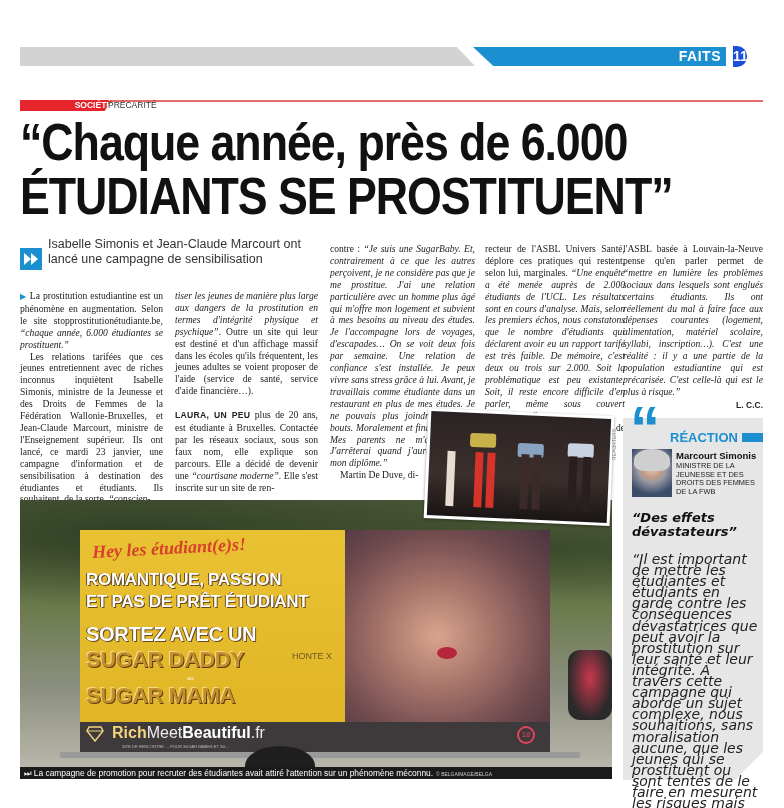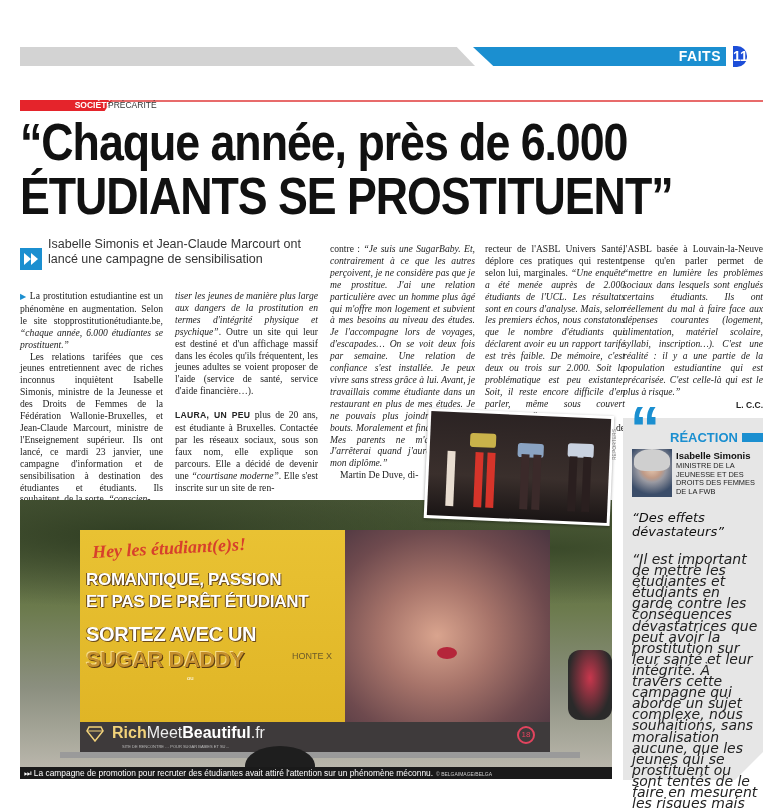--- a/index.html
+++ b/index.html
@@ -96,21 +96,21 @@
   .reaction { position: absolute; left: 623px; top: 418px; width: 140px; height: 362px; background: #e6e6e6; }
   .reaction-corner { position: absolute; left: 735px; top: 752px; width: 28px; height: 28px; background: #fff; clip-path: polygon(100% 0, 100% 100%, 0 100%); }
   .quote-mark { position: absolute; left: 630px; top: 398px; font-family: "Liberation Sans", sans-serif; font-weight: bold; font-size: 60px; color: #1b8fd0; line-height: 60px; letter-spacing: -6px; }
   .reaction-label { position: absolute; left: 670px; top: 430px; font-family: "Liberation Sans", sans-serif; font-weight: bold; font-size: 13px; color: #1b8fd0; }
   .reaction-rule { position: absolute; left: 742px; top: 433px; width: 21px; height: 9px; background: #1b8fd0; }
   .reporters { position: absolute; left: 611px; top: 460px; font-family: "Liberation Sans", sans-serif; font-size: 5px; color: #777; transform: rotate(-90deg); transform-origin: left top; }
   .avatar { position: absolute; left: 632px; top: 449px; width: 40px; height: 48px; background: radial-gradient(circle at 50% 40%, #e8c9b1 0%, #c09a86 28%, #9a9aa2 40%, #3b4d69 75%); }
   .avatar-hair { position: absolute; left: 634px; top: 449px; width: 36px; height: 22px; background: #cfcfcf; border-radius: 50% 50% 30% 30%; }
   .reaction-name { position: absolute; left: 676px; top: 450px; font-family: "Liberation Sans", sans-serif; font-weight: bold; font-size: 9.5px; color: #111; }
   .reaction-role { position: absolute; left: 676px; top: 462px; width: 90px; font-family: "Liberation Sans", sans-serif; font-size: 7.4px; line-height: 8.7px; color: #222; }
-  .reaction-headline { position: absolute; left: 632px; top: 511px; width: 130px; font-family: "DejaVu Sans", sans-serif; font-style: italic; font-weight: normal; font-size: 13px; line-height: 14px; color: #111; }
+  .reaction-headline { position: absolute; left: 632px; top: 511px; width: 130px; font-family: "DejaVu Sans", sans-serif; font-style: italic; font-weight: bold; font-size: 13px; line-height: 14px; color: #111; }
   .reaction-text { position: absolute; left: 632px; top: 554px; width: 130px; font-family: "DejaVu Sans", sans-serif; font-style: italic; font-size: 14px; line-height: 11.1px; color: #222; }
 </style>
 </head>
 <body>
 
 <div class="band-gray"></div>
 <div class="band-blue"></div>
 <div class="band-label">FAITS</div>
 <div class="page-num">11</div>
 
@@ -162,20 +162,21 @@
   <div class="trees"></div>
   <div class="billboard-yellow"></div>
   <div class="billboard-photo"></div>
   <div class="lips"></div>
   <div class="bb-hey">Hey les étudiant(e)s!</div>
   <div class="bb-white bb-line1">ROMANTIQUE, PASSION</div>
   <div class="bb-white bb-line3">SORTEZ AVEC UN</div>
   <div class="bb-white bb-line2">ET PAS DE PRÊT ÉTUDIANT</div>
   <div class="bb-gold bb-daddy">SUGAR DADDY</div>
   <div class="bb-ou">ou</div>
+  <div class="bb-gold bb-mama">SUGAR MAMA</div>
   <div class="bb-graffiti">HONTE X</div>
   <div class="billboard-dark"></div>
   <svg class="diamond-icon" viewBox="0 0 18 16">
     <polygon points="3,1 15,1 17,5 9,15 1,5" fill="none" stroke="#f2d27a" stroke-width="1.5"></polygon>
     <line x1="1" y1="5" x2="17" y2="5" stroke="#f2d27a" stroke-width="1"></line>
   </svg>
   <div class="bb-brand"><b>Rich</b><span>Meet</span><span class="beau">Beautiful</span><span>.fr</span></div>
   <div class="bb-tagline">SITE DE RENCONTRE … POUR SUGAR BABIES ET SU…</div>
   <div class="age-badge">18</div>
   <div class="trailer"></div>
@@ -201,16 +202,16 @@
 </div>
 
 <div class="reaction"></div>
 <div class="reaction-corner"></div>
 <div class="quote-mark">“</div>
 <div class="reaction-label">RÉACTION</div>
 <div class="reaction-rule"></div>
 <div class="reporters">REPORTERS</div>
 <div class="avatar"></div>
 <div class="avatar-hair"></div>
-<div class="reaction-name">Isabelle Simonis</div>
+<div class="reaction-name">Marcourt Simonis</div>
 <div class="reaction-role">MINISTRE DE LA JEUNESSE ET DES DROITS DES FEMMES DE LA FWB</div>
 <div class="reaction-headline">“Des effets dévastateurs”</div>
 <div class="reaction-text">“Il est important de mettre les étudiantes et étudiants en garde contre les conséquences dévastatrices que peut avoir la prostitution sur leur santé et leur intégrité. À travers cette campagne qui aborde un sujet complexe, nous souhaitions, sans moralisation aucune, que les jeunes qui se prostituent ou sont tentés de le faire en mesurent les risques mais aussi puissent avoir connaissance des nombreux soutiens existants afin d'éviter de tomber ou bien de sortir de cet engrenage.”</div>
 
 </body></html>

